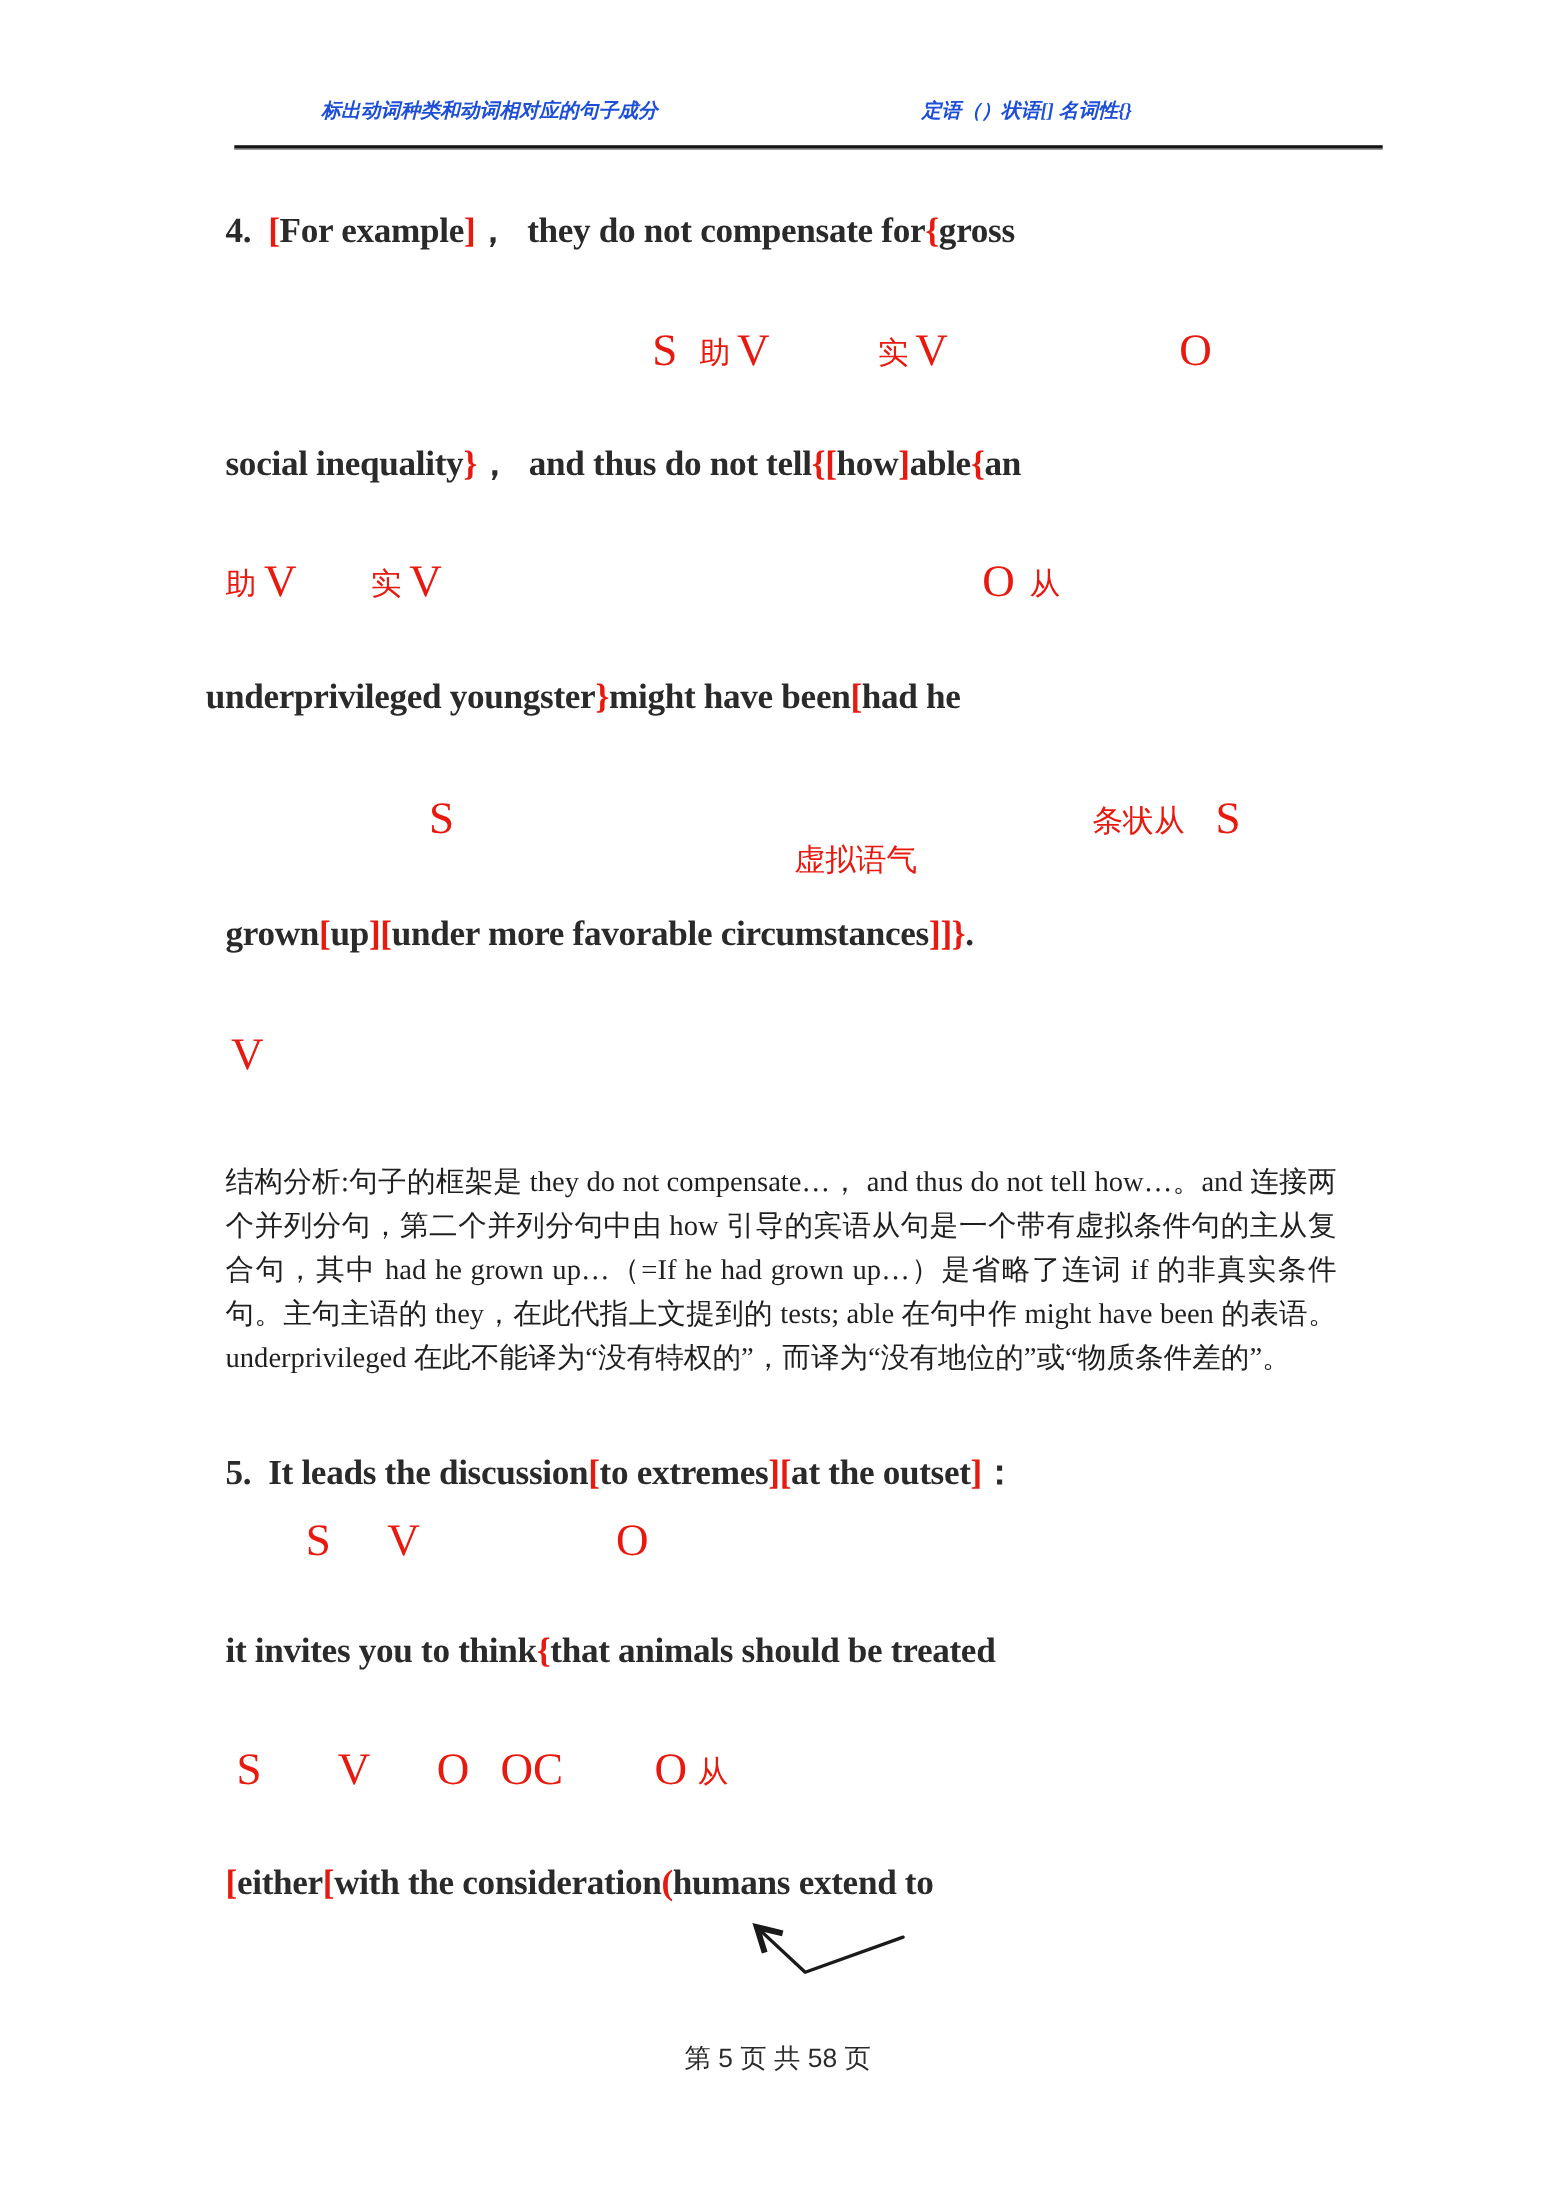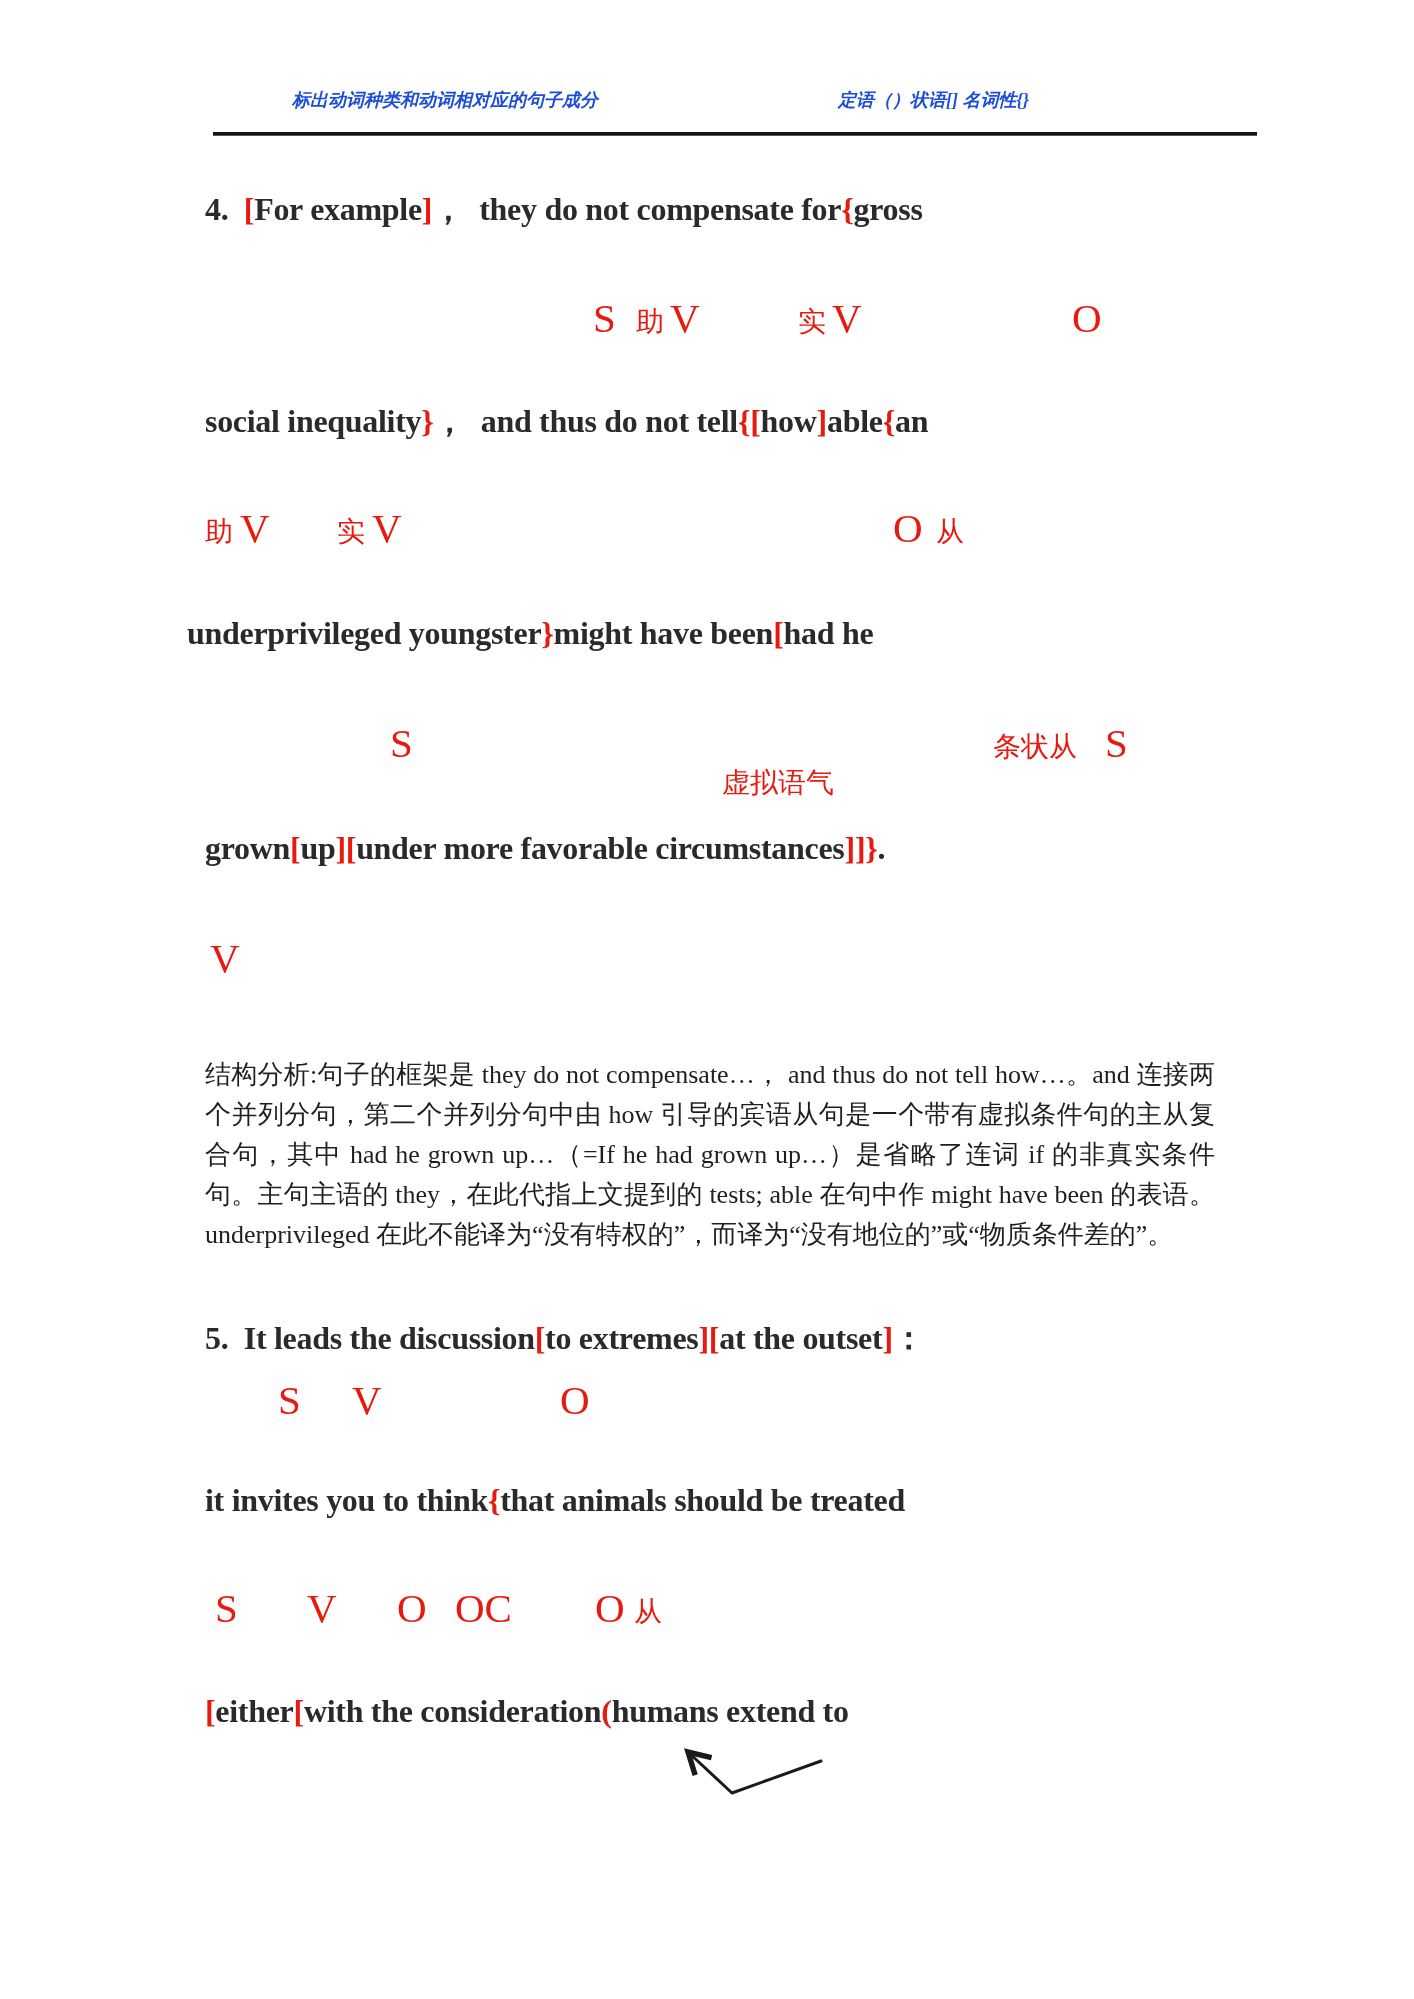--- a/index.html
+++ b/index.html
@@ -109,14 +109,15 @@
 
   <svg class="arrow" width="220" height="90" viewBox="0 0 220 90">
     <defs>
       <marker id="ah" markerWidth="12" markerHeight="12" refX="8" refY="5" orient="auto">
         <path d="M1,1 L8,5 L1,9" fill="none" stroke="#1a1a1a" stroke-width="1.8"></path>
       </marker>
     </defs>
     <path d="M181,31 L92,63 L48,22" fill="none" stroke="#1a1a1a" stroke-width="3" stroke-linecap="round" stroke-linejoin="round" marker-end="url(#ah)"></path>
   </svg>
 
+  <div class="footer">第 5 页 共 58 页</div>
 
 </div>
 
 </body></html>

